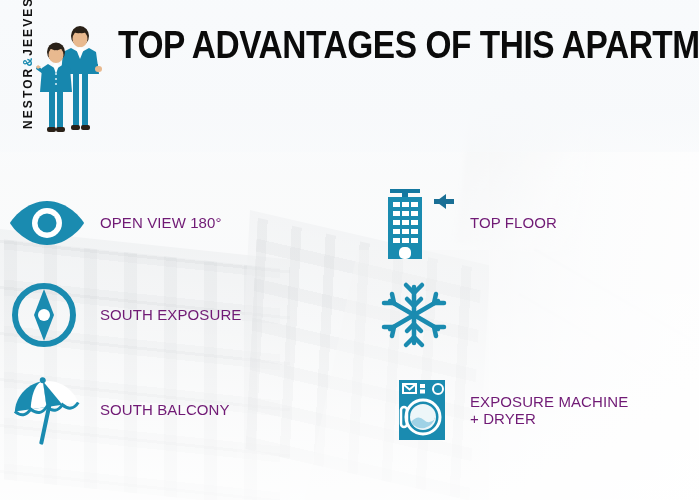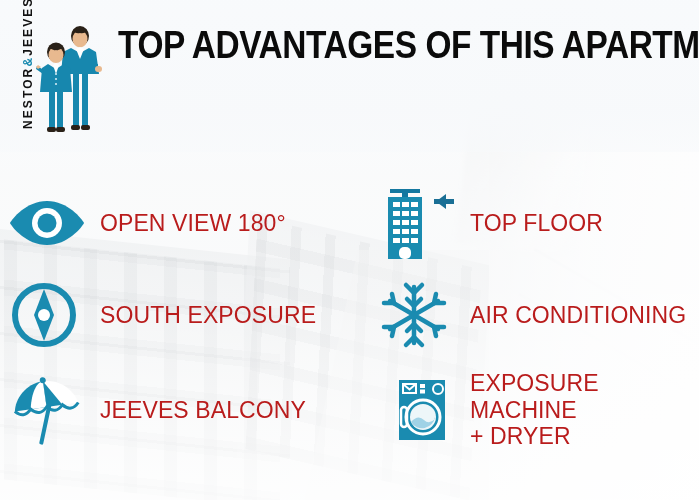--- a/index.html
+++ b/index.html
@@ -164,22 +164,22 @@
     align-items: center;
   }
   .feat-icon {
     flex: 0 0 auto;
     display: flex;
     align-items: center;
     justify-content: center;
   }
   .feat-label {
     font-family: "Liberation Sans", sans-serif;
-    font-size: 23px;
-    color: #b91c1c;
+    font-size: 15px;
+    color: #701a75;
     letter-spacing: 0.1px;
     line-height: 1.16;
     white-space: pre-line;
   }
 
   
   .col-l { left: 8px; width: 360px; }
   .col-r { left: 378px; width: 320px; }
   .row-1 { top: 20px;  height: 86px; }
   .row-2 { top: 112px; height: 86px; }
@@ -328,41 +328,40 @@
               <line x1="16" y1="22" x2="14" y2="13"></line>
             <line x1="56" y1="46" x2="66" y2="46"></line>
               <line x1="56" y1="46" x2="58" y2="55"></line>
             <line x1="56" y1="22" x2="66" y2="22"></line>
               <line x1="56" y1="22" x2="58" y2="13"></line>
             <line x1="16" y1="46" x2="6" y2="46"></line>
               <line x1="16" y1="46" x2="14" y2="55"></line>
           </g>
         </svg>
       </span>
-      <span class="feat-label gap-r">AIR CONDITIONING</span>
     </div>
 
     <div class="feat col-l row-3">
       <span class="feat-icon">
         <svg width="78" height="74" viewBox="0 0 78 74">
           <g transform="rotate(-8 38 30)">
 
             <path d="M38 8 C20 8 8 22 6 34 L38 34 Z" fill="#1a8bb0"></path>
             <path d="M38 8 C30 8 24 22 22 34 L38 34 Z" fill="#ffffff"></path>
             <path d="M38 8 C46 8 52 22 54 34 L38 34 Z" fill="#1a8bb0"></path>
             <path d="M38 8 C56 8 68 22 70 34 L54 34 Z" fill="#ffffff"></path>
 
             <path d="M6 34 q8 9 16 0 q8 9 16 0 q8 9 16 0 q8 9 16 0" fill="none" stroke="#1a8bb0" stroke-width="3"></path>
             <circle cx="38" cy="7" r="3" fill="#1a8bb0"></circle>
           </g>
 
           <rect x="36" y="24" width="4" height="48" rx="1.5" fill="#1a8bb0" transform="rotate(12 38 48)"></rect>
         </svg>
       </span>
-      <span class="feat-label gap-l">JEEVES BALCONY</span>
+      <span class="feat-label gap-l">SOUTH BALCONY</span>
     </div>
 
     <div class="feat col-r row-3">
       <span class="feat-icon">
         <svg width="78" height="72" viewBox="0 0 78 72">
           <rect x="21" y="6" width="46" height="60" fill="#1a8bb0"></rect>
 
           <g fill="none" stroke="#ffffff" stroke-width="2">
             <rect x="25" y="10" width="13" height="9"></rect>
             <circle cx="60" cy="15" r="5"></circle>

